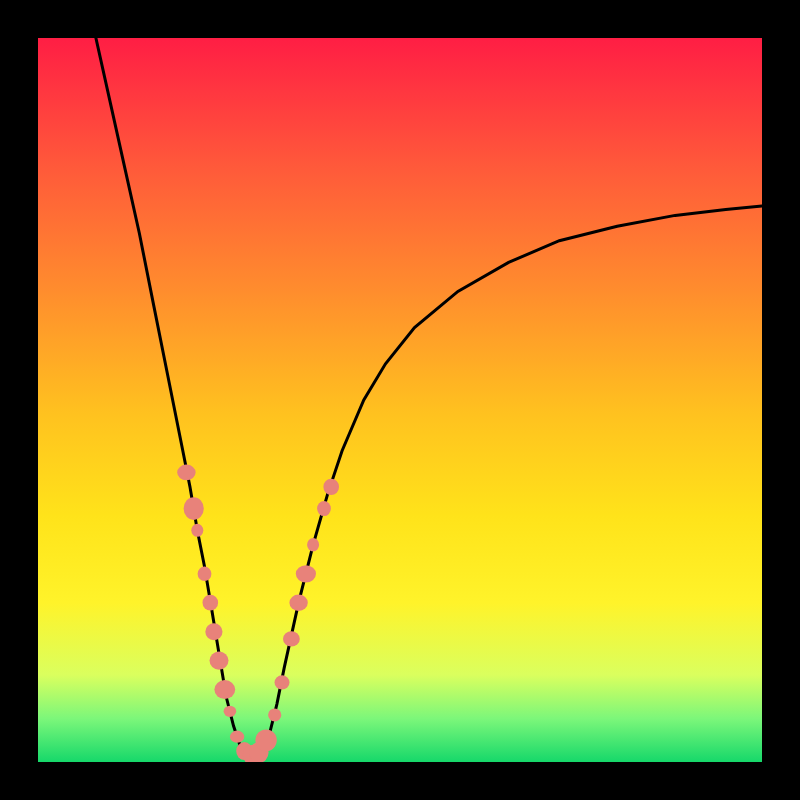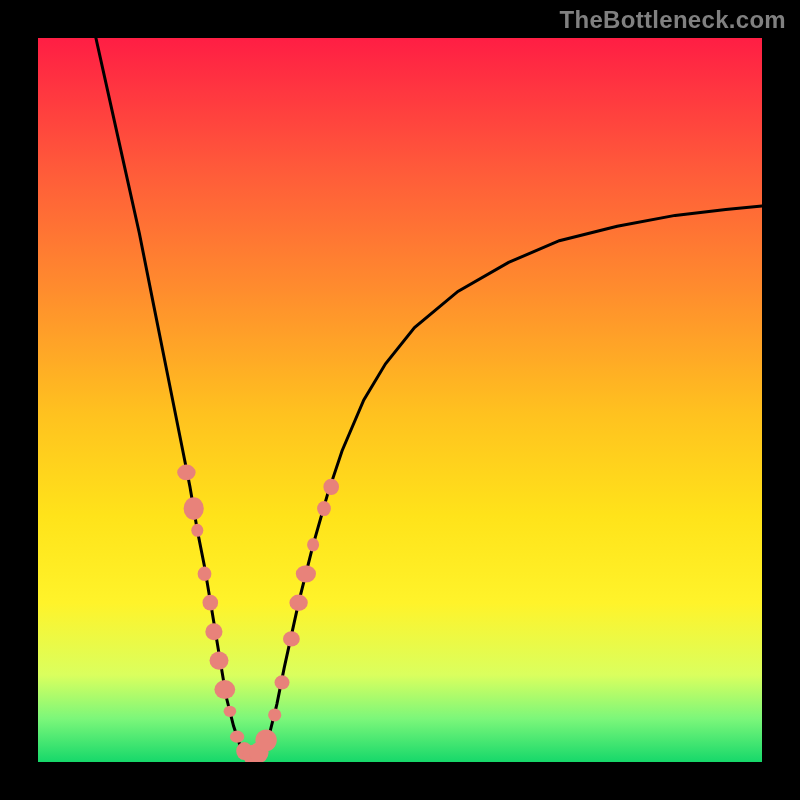--- a/index.html
+++ b/index.html
@@ -59,21 +59,20 @@
     stroke-linecap: round;
   }
   .marker {
     fill: #e8827a;
     stroke: none;
   }
 </style>
 </head>
 <body>
 <div class="frame">
-  <div class="watermark">TheBottleneck.com</div>
   <div class="plot">
     <svg class="curve" viewBox="0 0 724 724">
       <path id="curve-path" d="M57.9 0.0 L72.4 65.2 L86.9 130.3 L101.4 195.5 L115.8 267.9 L130.3 340.3 L144.8 412.7 L152.0 448.9 L159.3 492.3 L166.5 528.5 L173.8 572.0 L181.0 615.4 L188.2 658.8 L195.5 687.8 L202.7 709.5 L210.0 716.8 L217.2 716.8 L224.4 709.5 L231.7 695.0 L238.9 666.1 L246.2 629.9 L260.6 564.7 L275.1 506.8 L289.6 456.1 L304.1 412.7 L325.8 362.0 L347.5 325.8 L376.5 289.6 L419.9 253.4 L470.6 224.4 L521.3 202.7 L579.2 188.2 L637.1 177.4 L687.8 171.6 L724.0 168.0 "></path>
       <g id="markers">
           <ellipse cx="148.4" cy="434.4" rx="9.2" ry="7.8" class="marker"></ellipse>
           <ellipse cx="155.7" cy="470.6" rx="10.1" ry="11.3" class="marker"></ellipse>
           <ellipse cx="159.3" cy="492.3" rx="6.0" ry="6.5" class="marker"></ellipse>
           <ellipse cx="166.5" cy="535.8" rx="6.9" ry="7.2" class="marker"></ellipse>
           <ellipse cx="172.3" cy="564.7" rx="7.8" ry="7.9" class="marker"></ellipse>
           <ellipse cx="175.9" cy="593.7" rx="8.6" ry="8.5" class="marker"></ellipse>

